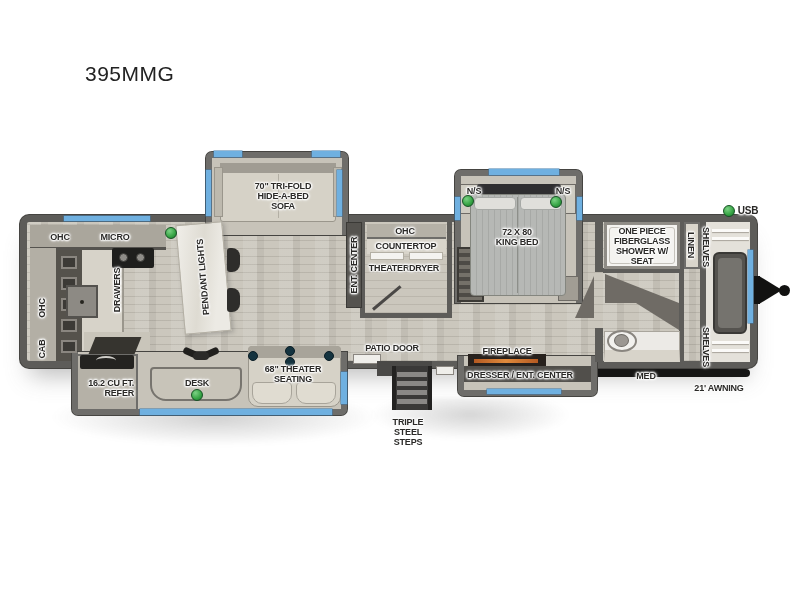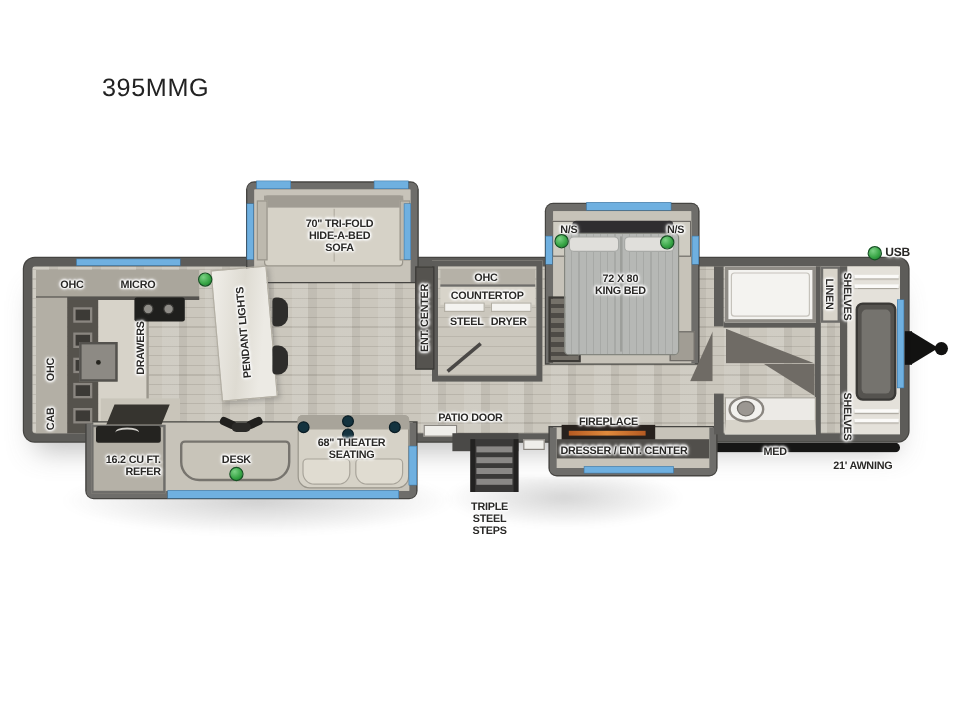--- a/index.html
+++ b/index.html
@@ -178,32 +178,33 @@
   <div class="lbl vup" style="left:203px;top:277px;transform:translate(-50%,-50%) rotate(175deg);">PENDANT LIGHTS</div>
   <div class="lbl" style="left:104px;top:388px;width:60px;text-align:right;">16.2 CU FT. REFER</div>
   <div class="lbl" style="left:197px;top:383px;">DESK</div>
 
   <div class="lbl" style="left:283px;top:196px;width:66px;">70" TRI-FOLD HIDE-A-BED SOFA</div>
   <div class="lbl" style="left:293px;top:374px;width:68px;">68" THEATER SEATING</div>
   <div class="lbl vup" style="left:354px;top:265px;">ENT. CENTER</div>
 
   <div class="lbl" style="left:405px;top:231px;">OHC</div>
   <div class="lbl" style="left:406px;top:246px;">COUNTERTOP</div>
-  <div class="lbl" style="left:389px;top:268px;">STEEL</div>
+  <div class="lbl" style="left:389px;top:268px;">THEATER</div>
   <div class="lbl" style="left:424px;top:268px;">DRYER</div>
 
   <div class="lbl nowrap" style="left:392px;top:348px;text-align:right;">PATIO DOOR</div>
   <div class="lbl" style="left:408px;top:432px;width:42px;">TRIPLE STEEL STEPS</div>
 
   <div class="lbl" style="left:474px;top:191px;">N/S</div>
   <div class="lbl" style="left:563px;top:191px;">N/S</div>
   <div class="lbl" style="left:517px;top:237px;width:50px;">72 X 80 KING BED</div>
   <div class="lbl nowrap" style="left:507px;top:351px;">FIREPLACE</div>
   <div class="lbl nowrap" style="left:520px;top:375px;">DRESSER / ENT. CENTER</div>
 
+  <div class="lbl" style="left:642px;top:246px;width:58px;">ONE PIECE FIBERGLASS SHOWER W/ SEAT</div>
   <div class="lbl" style="left:646px;top:376px;">MED</div>
   <div class="lbl vdn" style="left:691px;top:245px;">LINEN</div>
 
   <div class="lbl vdn" style="left:706px;top:247px;">SHELVES</div>
   <div class="lbl vdn" style="left:706px;top:347px;">SHELVES</div>
 
   <div class="lbl" style="left:748px;top:211px;font-size:10px;">USB</div>
   <div class="lbl nowrap" style="left:719px;top:388px;">21' AWNING</div>
 
   <div class="dot" style="left:171px;top:233px;"></div>

